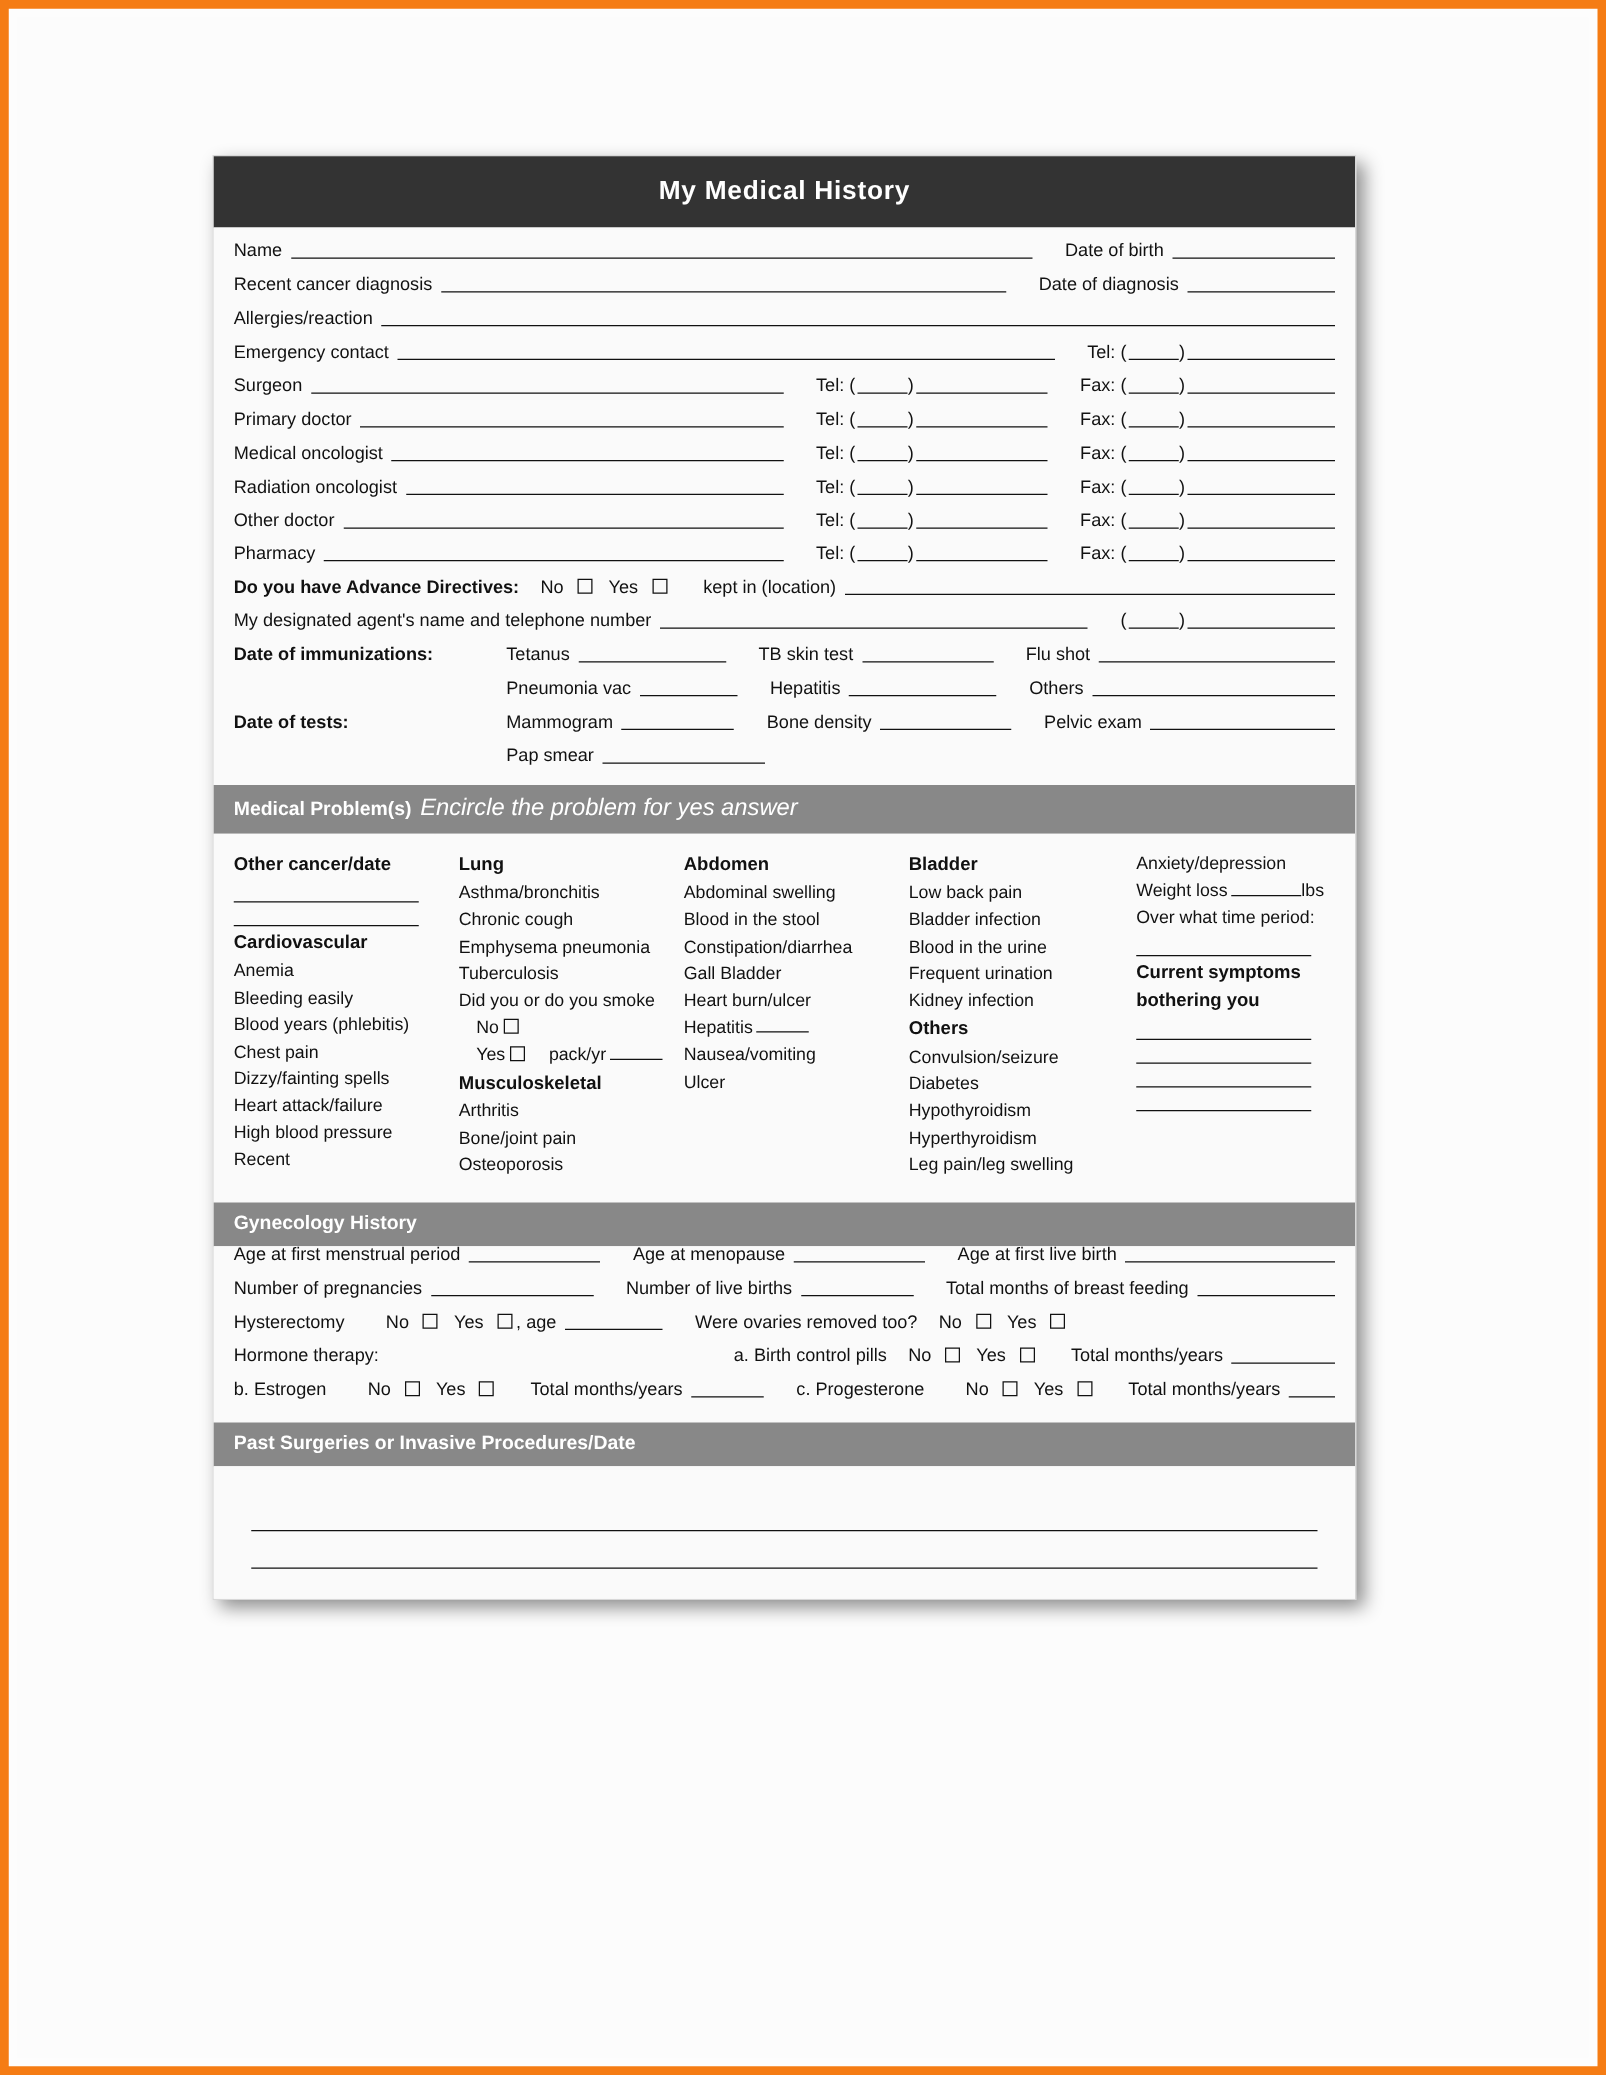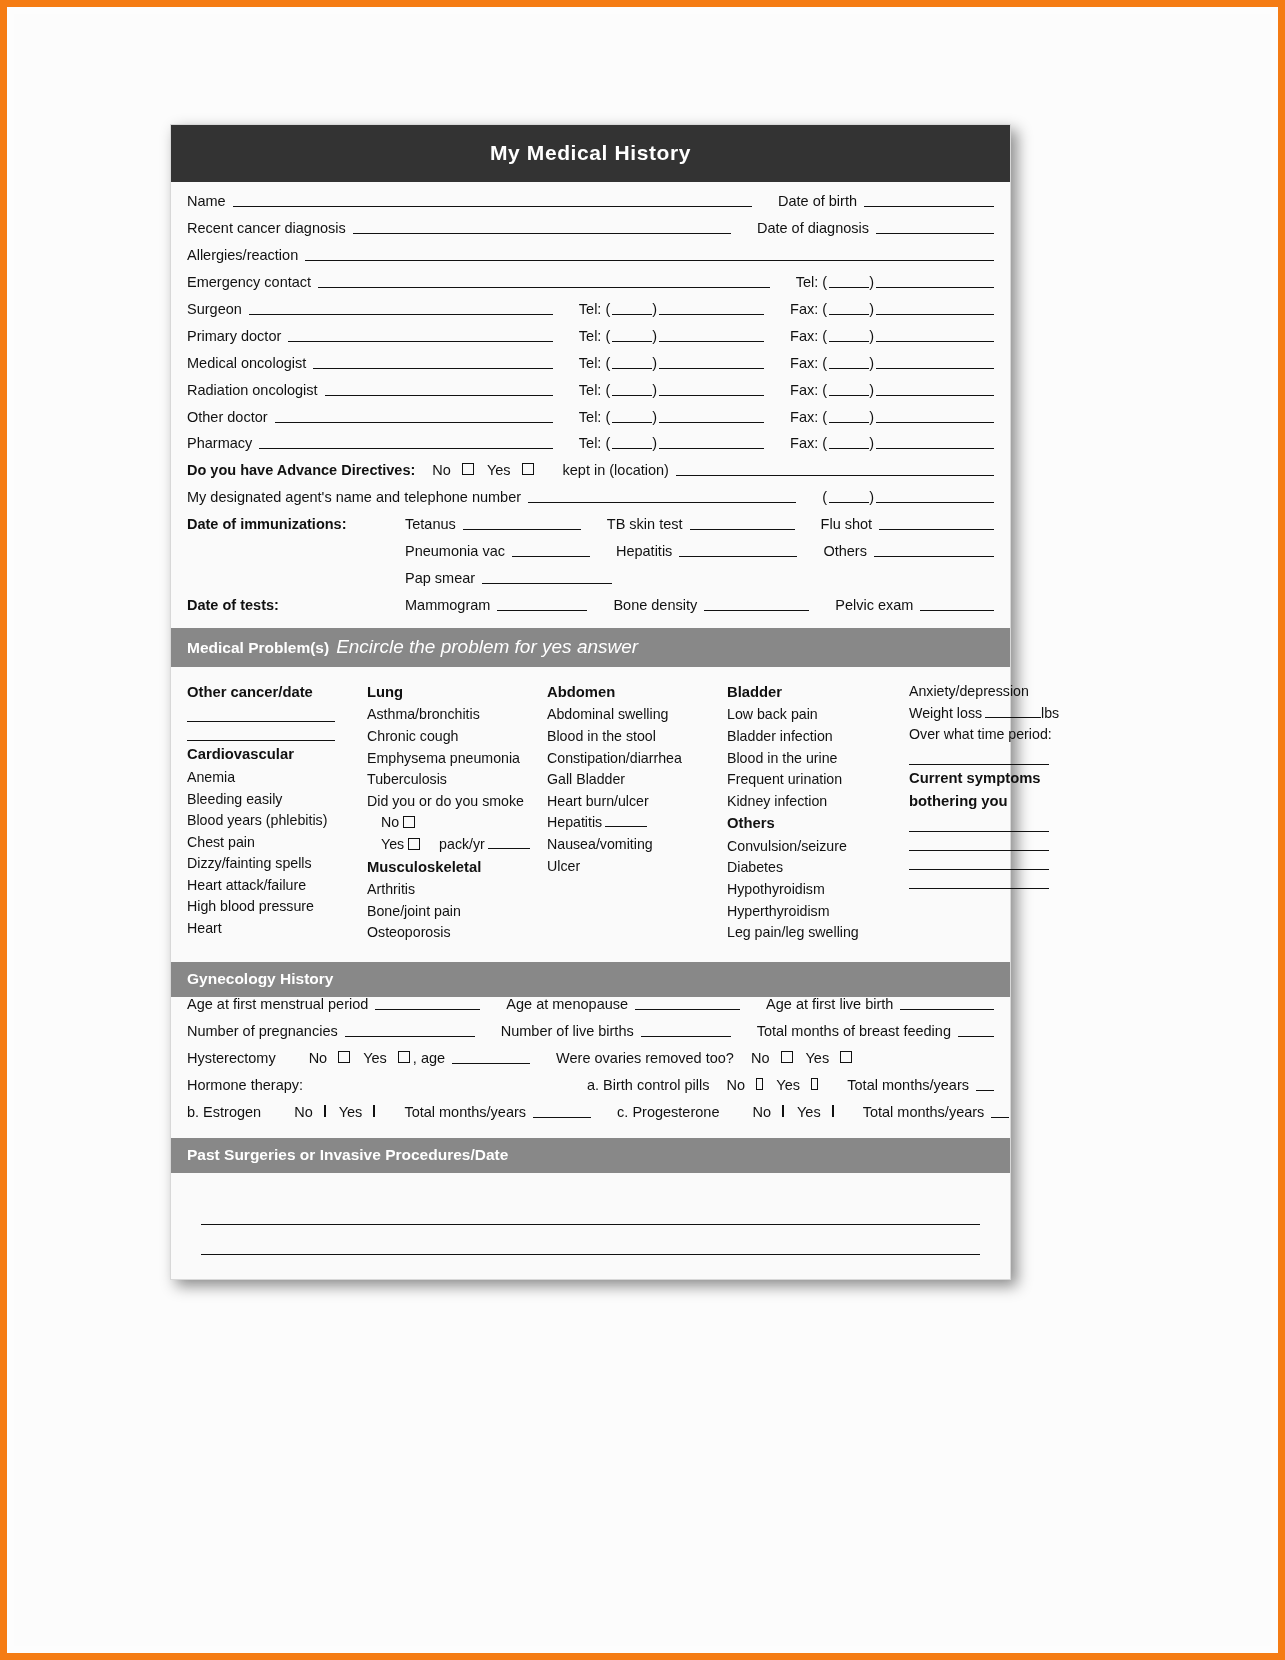--- a/index.html
+++ b/index.html
@@ -19,21 +19,21 @@
   }
   
   .paper{
     position:absolute; left:7px; top:7px; right:7px; bottom:7px;
     background:#fcfcfc;
   }
   
   .form-card{
     position:absolute;
     left:163px; top:117px;
-    width:841px;
+    width:915px;
     background:#fafafa;
     box-shadow: 6px 6px 14px rgba(0,0,0,0.45);
     border:1px solid #d8d8d8;
   }
 
   
   .title-bar{
     background:#333333;
     color:#ffffff;
     text-align:center;
@@ -312,35 +312,35 @@
         <span class="r78"></span>
         <span class="gap-lg"></span>
         <span class="lbl">Hepatitis</span>
         <span class="r118"></span>
         <span class="gap-lg"></span>
         <span class="lbl">Others</span>
         <span class="rule"></span>
       </div>
 
       <div class="row">
+        <span class="lbl b" style="flex:0 0 218px">Date of tests:</span>
+        <span class="lbl">Mammogram</span>
+        <span class="r90"></span>
+        <span class="gap-lg"></span>
+        <span class="lbl">Bone density</span>
+        <span class="r105"></span>
+        <span class="gap-lg"></span>
+        <span class="lbl">Pelvic exam</span>
+        <span class="rule"></span>
+      </div>
+
+      <div class="row">
         <span class="lbl" style="flex:0 0 218px"></span>
         <span class="lbl">Pap smear</span>
         <span class="r130"></span>
-      </div>
-
-      <div class="row">
-        <span class="lbl b" style="flex:0 0 218px">Date of tests:</span>
-        <span class="lbl">Mammogram</span>
-        <span class="r90"></span>
-        <span class="gap-lg"></span>
-        <span class="lbl">Bone density</span>
-        <span class="r105"></span>
-        <span class="gap-lg"></span>
-        <span class="lbl">Pelvic exam</span>
-        <span class="rule"></span>
       </div>
 
     </div>
 
     <div class="band">
       <span>Medical Problem(s)</span><span class="hint">Encircle the problem for yes answer</span>
     </div>
 
     <div class="mp-grid">
 
@@ -349,21 +349,21 @@
         <div class="mp-line"></div>
         <div class="mp-line"></div>
         <div class="mp-h sp">Cardiovascular</div>
         <div class="mp-li">Anemia</div>
         <div class="mp-li">Bleeding easily</div>
         <div class="mp-li">Blood years (phlebitis)</div>
         <div class="mp-li">Chest pain</div>
         <div class="mp-li">Dizzy/fainting spells</div>
         <div class="mp-li">Heart attack/failure</div>
         <div class="mp-li">High blood pressure</div>
-        <div class="mp-li">Heart</div>
+        <div class="mp-li">Recent</div>
       </div>
 
       <div class="mp-col">
         <div class="mp-h">Lung</div>
         <div class="mp-li">Asthma/bronchitis</div>
         <div class="mp-li">Chronic cough</div>
         <div class="mp-li">Emphysema pneumonia</div>
         <div class="mp-li">Tuberculosis</div>
         <div class="mp-li">Did you or do you smoke</div>
         <div class="mp-sub">

